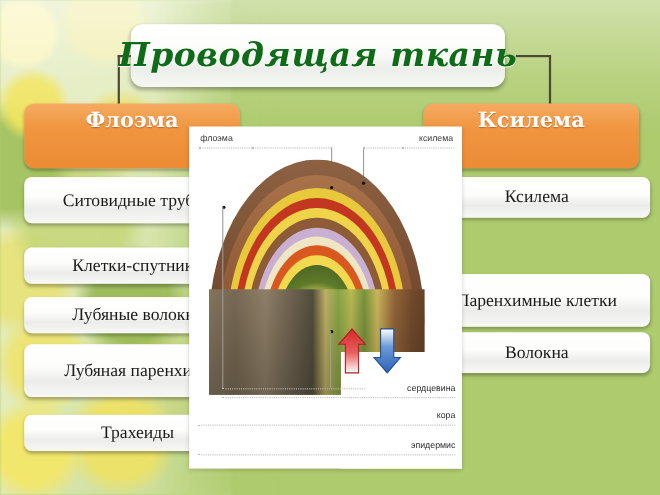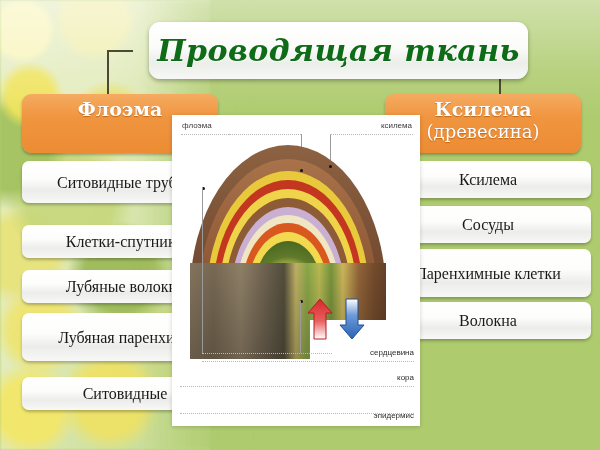--- a/index.html
+++ b/index.html
@@ -38,21 +38,21 @@
     position:absolute;left:0;top:0;width:600px;height:120px;
     background:linear-gradient(180deg, rgba(255,255,255,.42) 0%, rgba(255,255,255,.12) 60%, rgba(255,255,255,0) 100%);
     pointer-events:none;
   }
 
   
   .conn{position:absolute;background:#4d4a33;}
 
   
   #title-box{
-    position:absolute;left:149px;top:22px;width:379px;height:57px;
+    position:absolute;left:119px;top:22px;width:340px;height:57px;
     border-radius:11px;
     background:linear-gradient(180deg,#ffffff 0%,#fbfbf9 45%,#eceeea 72%,#f7f8f5 100%);
     box-shadow:0 2px 4px rgba(0,0,0,.30);
     display:flex;align-items:center;justify-content:center;
   }
   #title-box .t{
     font-family:"DejaVu Serif",serif;font-style:italic;font-weight:bold;
     font-size:30px;color:#0e6b17;letter-spacing:.5px;
     text-shadow:0 1px 0 rgba(255,255,255,.9);
     white-space:nowrap;
@@ -140,33 +140,29 @@
   <div class="item" style="left:22px;top:225px;width:194px;height:33px;padding:0 6px;">
     <span>Клетки-спутники</span>
   </div>
   <div class="item" style="left:22px;top:270px;width:194px;height:33px;padding:0 6px;">
     <span>Лубяные волокна</span>
   </div>
   <div class="item" style="left:22px;top:313px;width:194px;height:48px;padding:0 6px;">
     <span>Лубяная паренхима</span>
   </div>
   <div class="item" style="left:22px;top:377px;width:194px;height:33px;padding:0 6px;">
-    <span>Ситовидные</span>
+    <span>Трахеиды</span>
   </div>
 
   <div class="col-head" style="left:385px;top:94px;width:196px;height:55px;">
     <div class="h1">Ксилема</div>
-    <div class="h2">(древесина)</div>
   </div>
 
   <div class="item" style="left:385px;top:161px;width:194px;height:37px;padding:0 6px;">
     <span>Ксилема</span>
-  </div>
-  <div class="item" style="left:385px;top:206px;width:194px;height:37px;padding:0 6px;">
-    <span>Сосуды</span>
   </div>
   <div class="item" style="left:385px;top:249px;width:194px;height:48px;padding:0 6px;">
     <span>Паренхимные клетки</span>
   </div>
   <div class="item" style="left:385px;top:302px;width:194px;height:37px;padding:0 6px;">
     <span>Волокна</span>
   </div>
 
   <div id="diagram">
 
@@ -225,17 +221,17 @@
     <div class="leader" style="left:30px;top:73px;width:1px;height:165px;"></div>
     <div class="dotted" style="left:30px;top:238px;width:130px;"></div>
     <div class="leader" style="left:128px;top:186px;width:1px;height:52px;"></div>
 
     <div class="legend" style="top:233px;margin-left:40px;">сердцевина</div>
     <div class="dotted" style="left:30px;top:246px;width:212px;"></div>
 
     <div class="legend" style="top:258px;">кора</div>
     <div class="dotted" style="left:8px;top:271px;width:234px;"></div>
 
-    <div class="legend" style="top:296px;">эпидермис</div>
+    <div class="legend" style="top:285px;">эпидермис</div>
     <div class="dotted" style="left:8px;top:298px;width:234px;"></div>
   </div>
 
 </div>
 
 </body></html>

